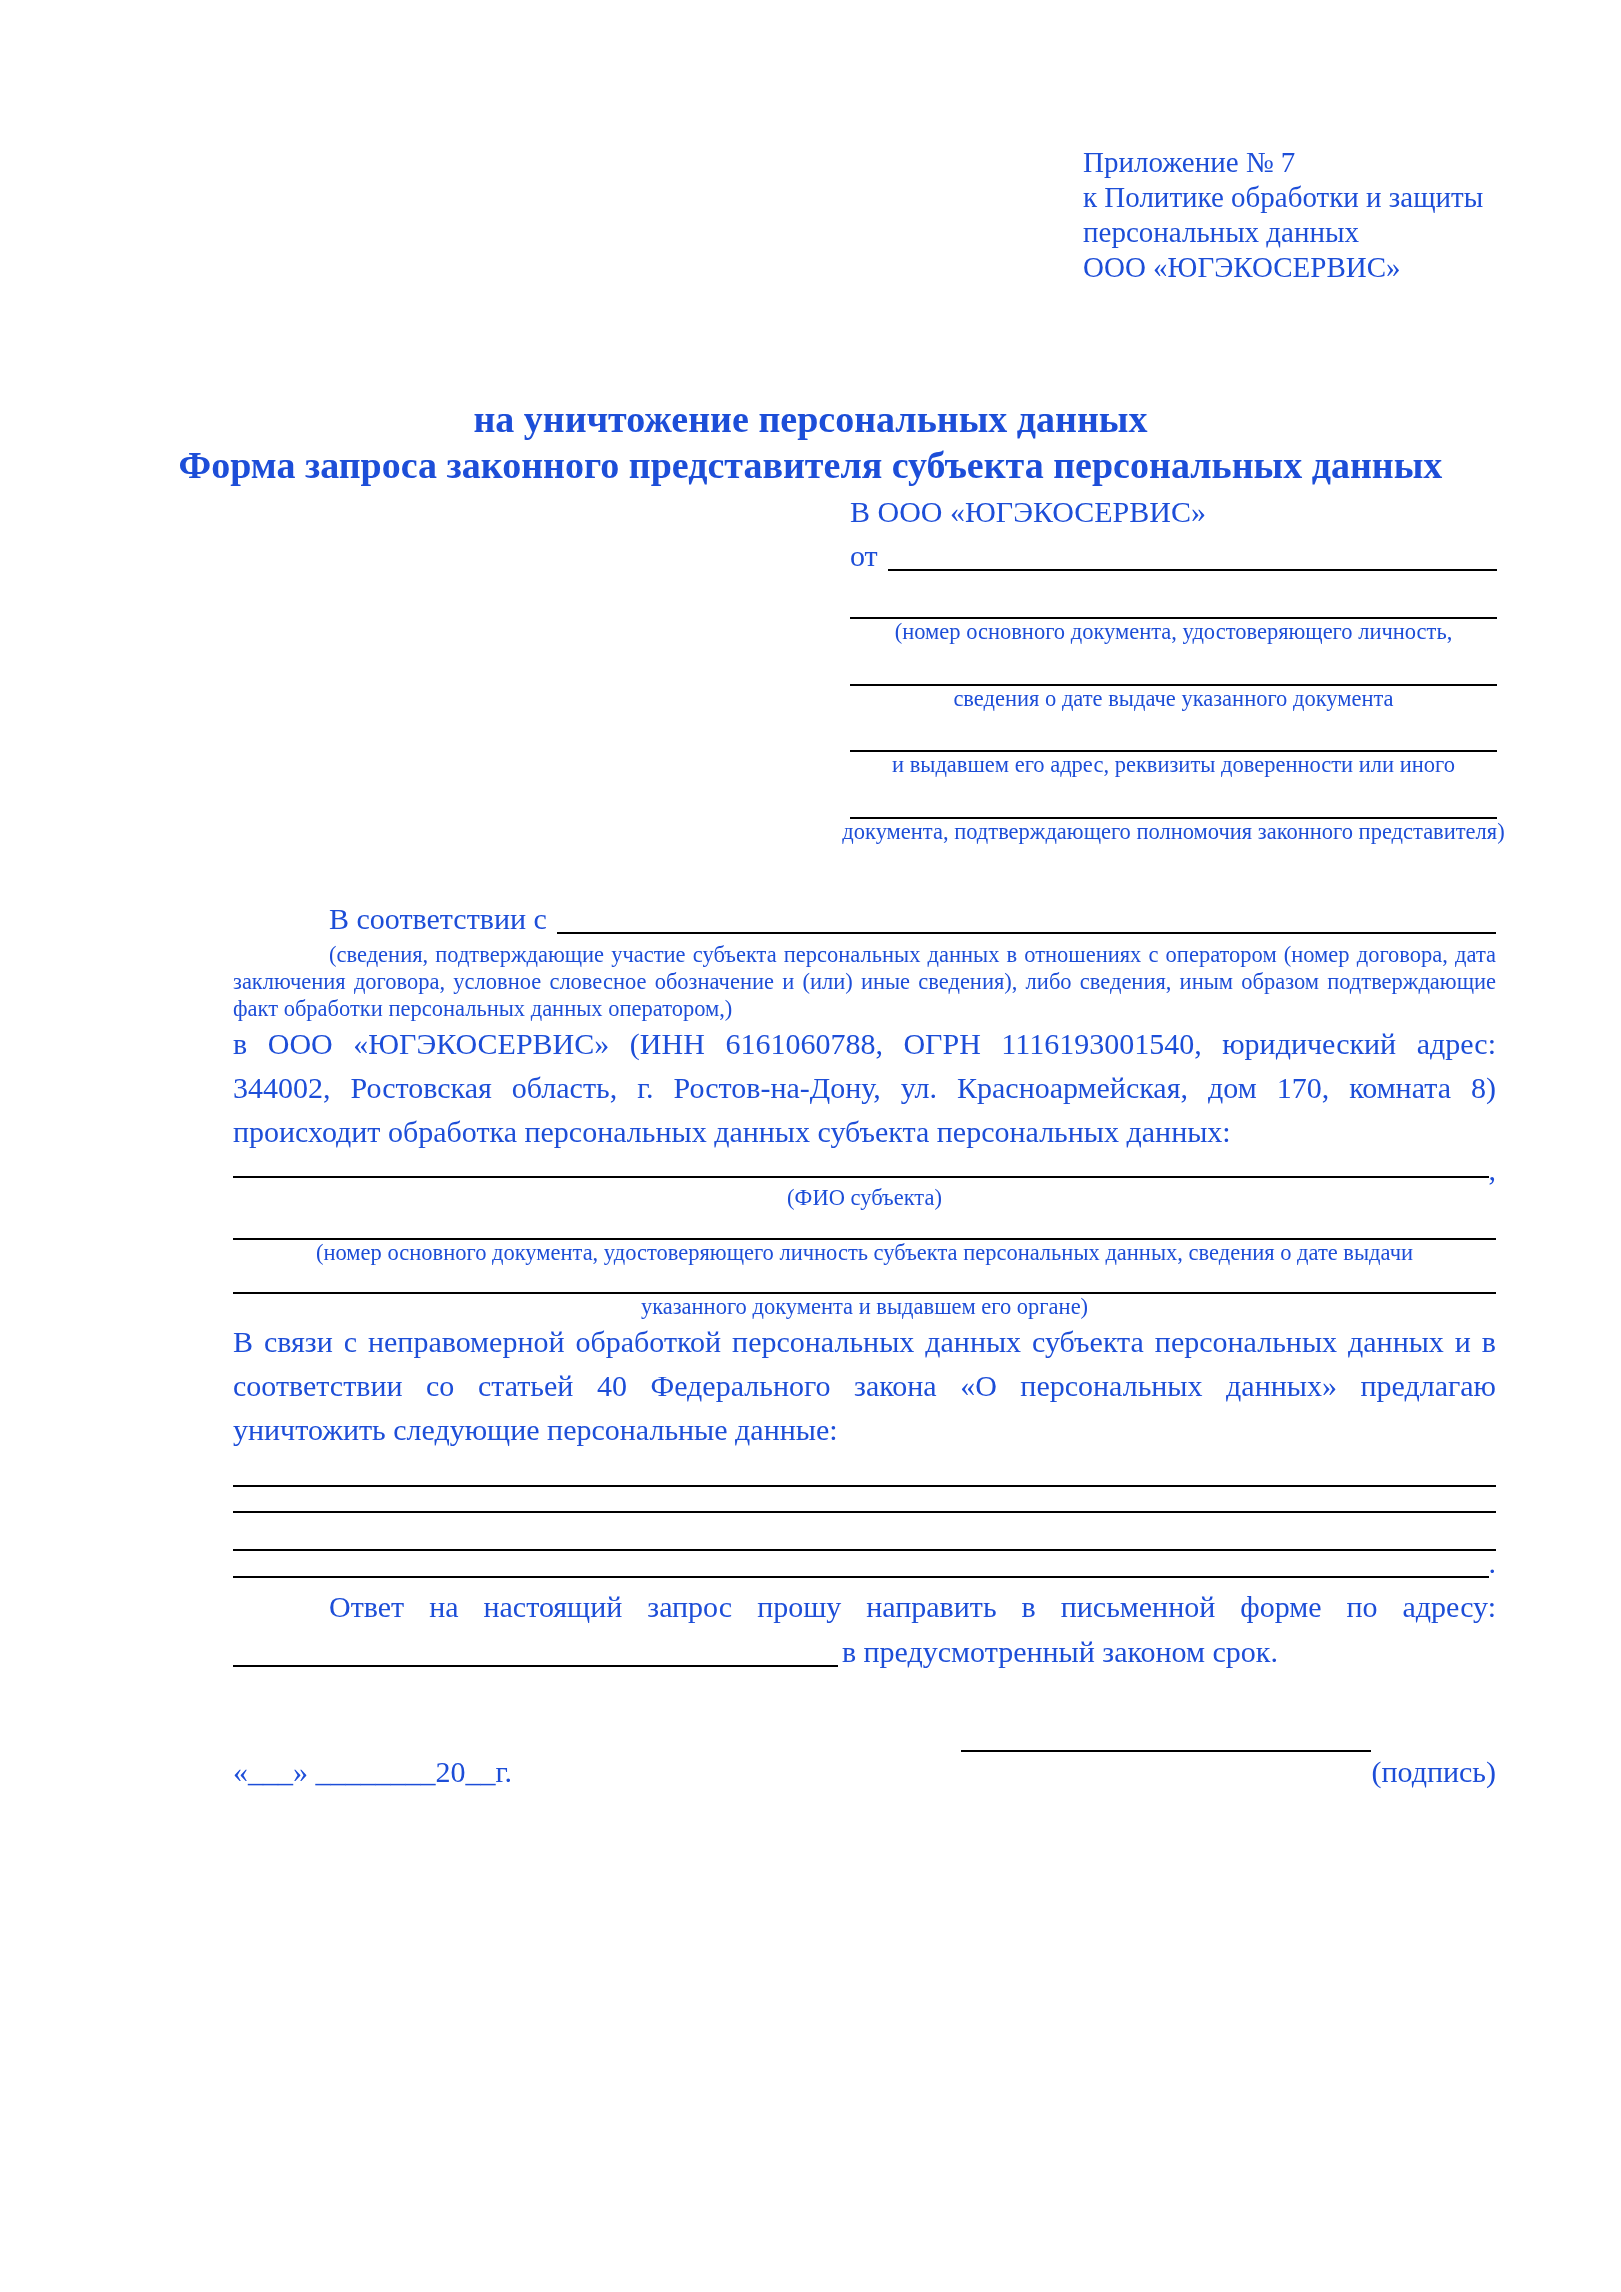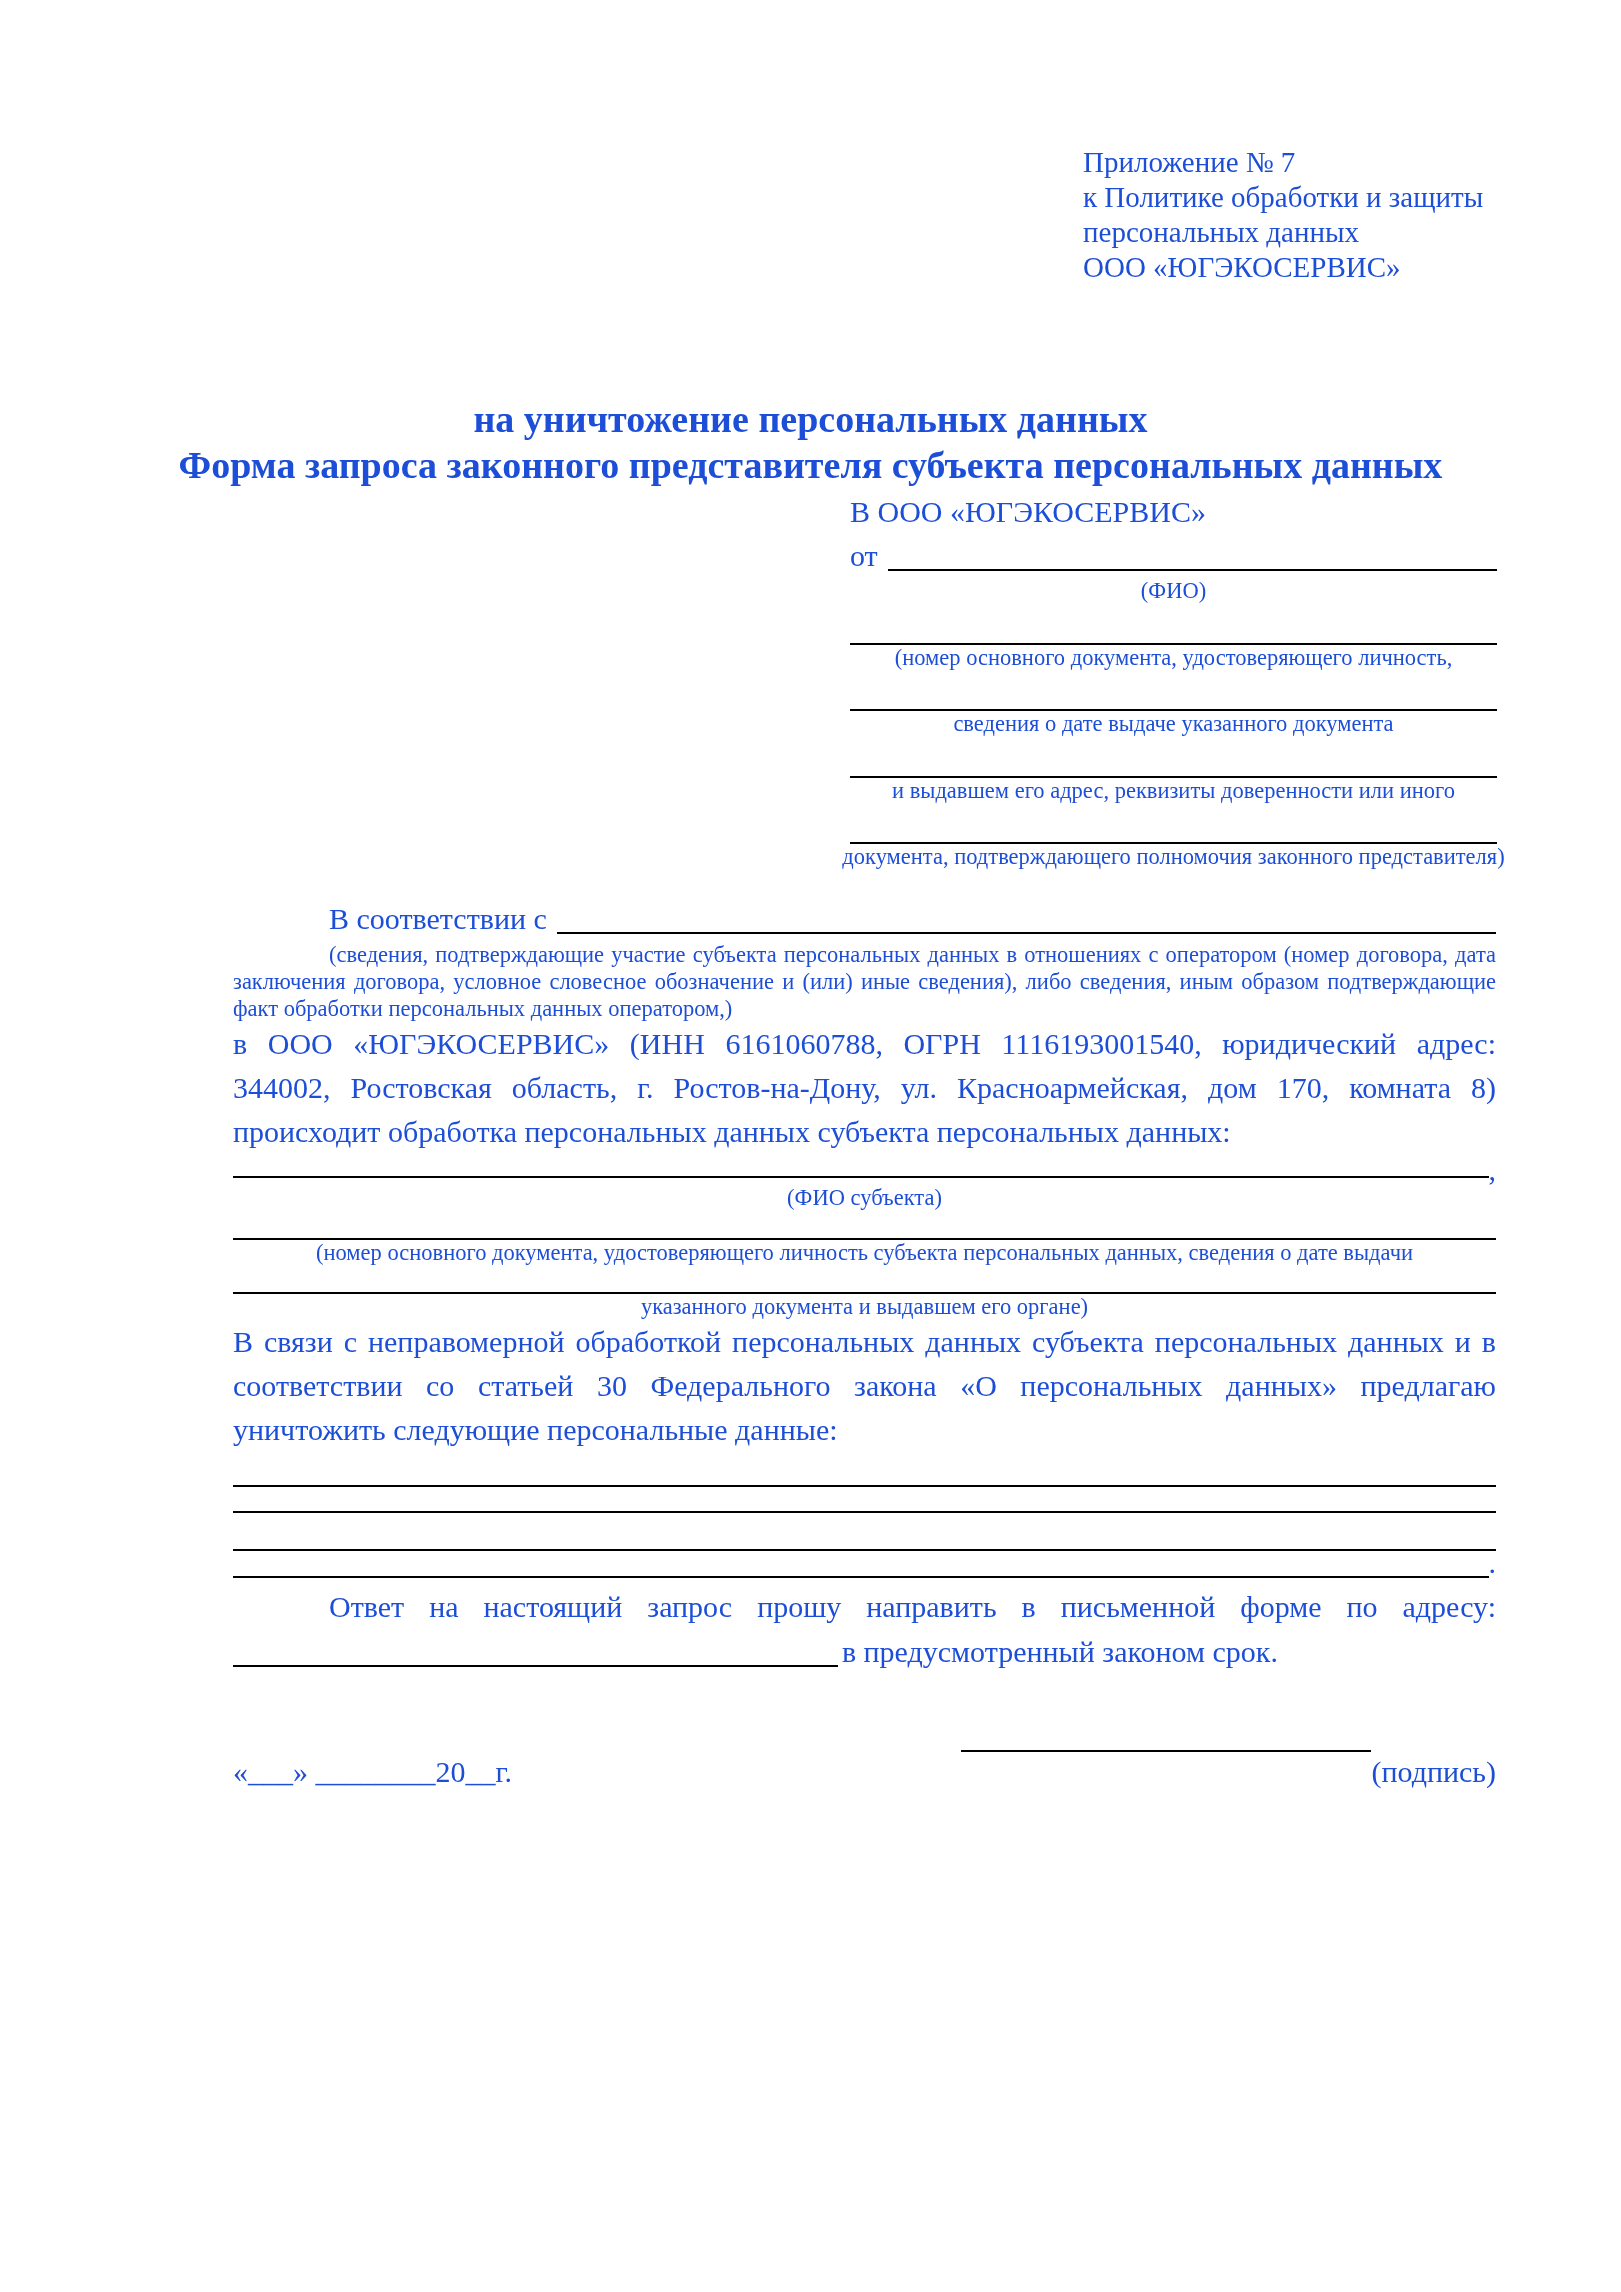--- a/index.html
+++ b/index.html
@@ -97,23 +97,20 @@
     <div>на уничтожение персональных данных</div>
     <div>Форма запроса законного представителя субъекта персональных данных</div>
   </div>
 
   <div class="recipient">
     <div class="to-line">В ООО «ЮГЭКОСЕРВИС»</div>
     <div class="frow from-row">
       <span class="lbl">от</span>
       <span class="fill"></span>
     </div>
-    <div class="cap">
-        <span>(ФИО)</span>
-      </div>
     <div class="wline"></div>
     <div class="cap">
         <span>(номер основного документа, удостоверяющего личность,</span>
       </div>
     <div class="wline"></div>
     <div class="cap">
         <span>сведения о дате выдаче указанного документа</span>
       </div>
     <div class="wline"></div>
     <div class="cap">
@@ -147,21 +144,21 @@
     <div class="wline wl30"></div>
     <div class="cap">
         <span>(номер основного документа, удостоверяющего личность субъекта персональных данных, сведения о дате выдачи</span>
       </div>
 
     <div class="wline wl30"></div>
     <div class="cap">
         <span>указанного документа и выдавшем его органе)</span>
       </div>
 
-    <div class="p">В связи с неправомерной обработкой персональных данных субъекта персональных данных и в соответствии со статьей 30 Федерального закона «О персональных данных» предлагаю уничтожить следующие персональные данные:</div>
+    <div class="p">В связи с неправомерной обработкой персональных данных субъекта персональных данных и в соответствии со статьей 40 Федерального закона «О персональных данных» предлагаю уничтожить следующие персональные данные:</div>
 
     <div class="wline wl36"></div>
     <div class="wline wl27"></div>
 
     <div class="frow reason-row">
       <span class="fill"></span>
     </div>
 
     <div class="frow dot-row">
       <span class="fill"></span>

